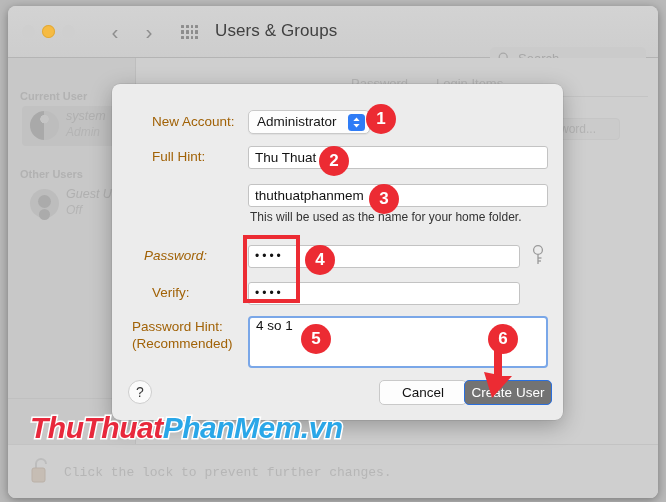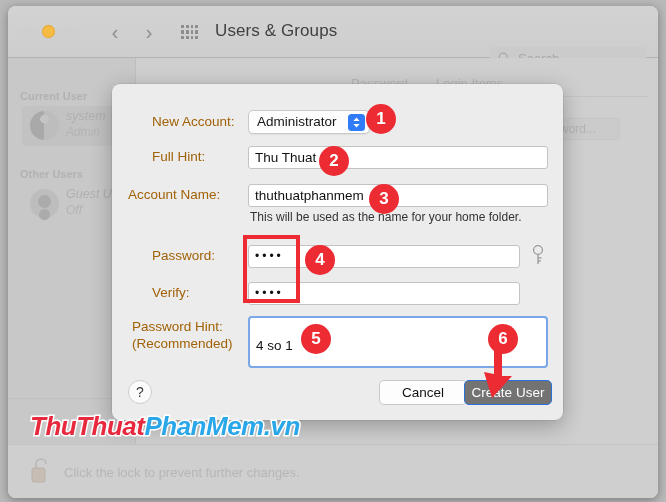--- a/index.html
+++ b/index.html
@@ -167,21 +167,21 @@
   
   #lockbar {
     position: absolute; left: 0; bottom: 0;
     width: 100%; height: 54px;
     background: #cfcfcf;
     border-top: 1px solid #c3c3c3;
   }
   #lock-icon { position: absolute; left: 22px; top: 12px; width: 22px; height: 28px; }
   #lock-text {
     position: absolute; left: 56px; top: 20px;
-    font-size: 13px; color: #b6b6b6;
+    font-size: 13px; color: #b6b6b6; font-family: Liberation Mono, monospace;
   }
 
   
   #sheet {
     position: absolute;
     left: 104px; top: 78px;
     width: 451px; height: 336px;
     background: #ececec;
     border-radius: 8px;
     box-shadow: 0 6px 22px rgba(0,0,0,.28), 0 0 0 .5px rgba(0,0,0,.12);
@@ -242,21 +242,21 @@
     position: absolute; left: 418px; top: 160px;
     width: 16px; height: 22px;
   }
 
   #hint-field {
     position: absolute; left: 136px; top: 232px;
     width: 300px; height: 52px;
     background: #fff;
     border: 2px solid #7aa7e8;
     border-radius: 4px;
-    padding: 20px 6px;
+    padding: 0 6px;
     font-size: 13.5px; color: #111;
   }
 
   #help-btn {
     position: absolute; left: 16px; top: 296px;
     width: 24px; height: 24px;
     background: #fbfbfb;
     border: 1px solid #cdcdcd;
     border-radius: 50%;
     font-size: 14px; color: #3a3a3a;
@@ -310,21 +310,21 @@
     width: 57px; height: 68px;
     border: 4px solid #ec2b33;
     z-index: 38;
   }
 
   
   #watermark {
     position: absolute;
     left: 22px; top: 405px;
     z-index: 60;
-    font-size: 26px;
+    font-size: 30px;
     font-weight: 700;
     font-style: italic;
     letter-spacing: -.5px;
     white-space: nowrap;
     -webkit-text-stroke: 3px #ffffff;
     paint-order: stroke fill;
   }
   #watermark span { display: inline; }
   .wm-red  { color: #e8283c; }
   .wm-blue { color: #2aa7e8; }
@@ -421,26 +421,25 @@
         <svg width="9" height="11" viewBox="0 0 9 11">
           <path d="M4.5 0.5 L7.6 4 H1.4 Z" fill="#fff"></path>
           <path d="M4.5 10.5 L1.4 7 H7.6 Z" fill="#fff"></path>
         </svg>
       </div>
     </div>
 
     <div class="lbl" style="left:40px; top:65px; width:92px;">Full Hint:</div>
     <div class="tfield" id="fullname-field">Thu Thuat</div>
 
-    <div class="lbl" style="left:16px; top:103px; width:116px;">Account Name:</div>
     <div class="tfield" id="accountname-field">thuthuatphanmem</div>
 
     <div id="homefolder-note">This will be used as the name for your home folder.</div>
 
-    <div class="lbl" style="left:40px; top:164px; width:92px;">Password:</div>
+    <div class="lbl" style="left:32px; top:164px; width:92px;font-style:italic;">Password:</div>
     <div class="tfield dots" id="password-field">••••</div>
     <div id="key-icon">
       <svg width="16" height="22" viewBox="0 0 16 22">
         <circle cx="8" cy="6" r="4.4" fill="none" stroke="#9a9a9a" stroke-width="1.3"></circle>
         <line x1="8" y1="10.5" x2="8" y2="20" stroke="#9a9a9a" stroke-width="1.3"></line>
         <line x1="8" y1="14" x2="11.5" y2="14" stroke="#9a9a9a" stroke-width="1.3"></line>
         <line x1="8" y1="17" x2="11" y2="17" stroke="#9a9a9a" stroke-width="1.3"></line>
       </svg>
     </div>
 

